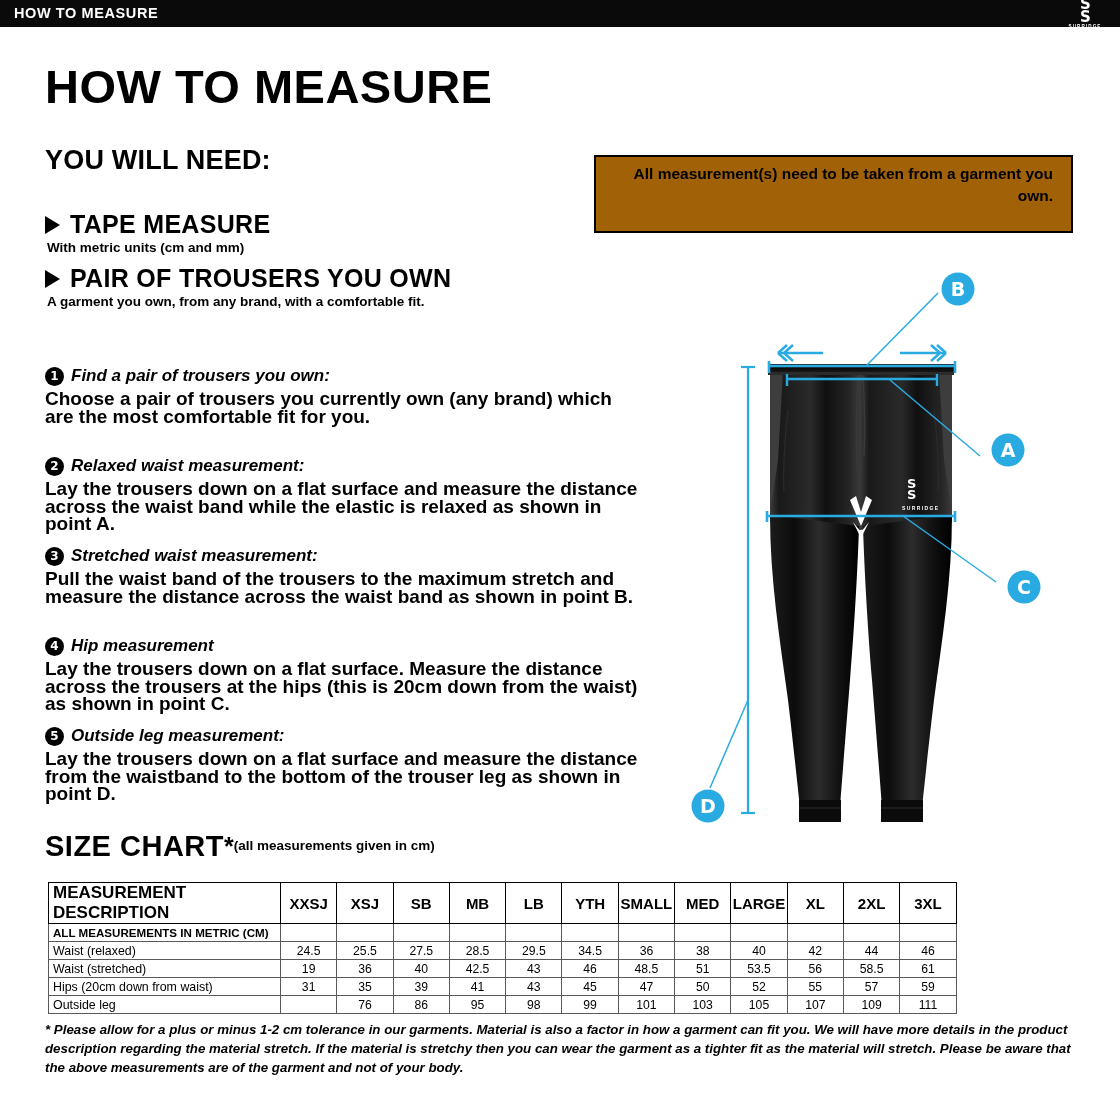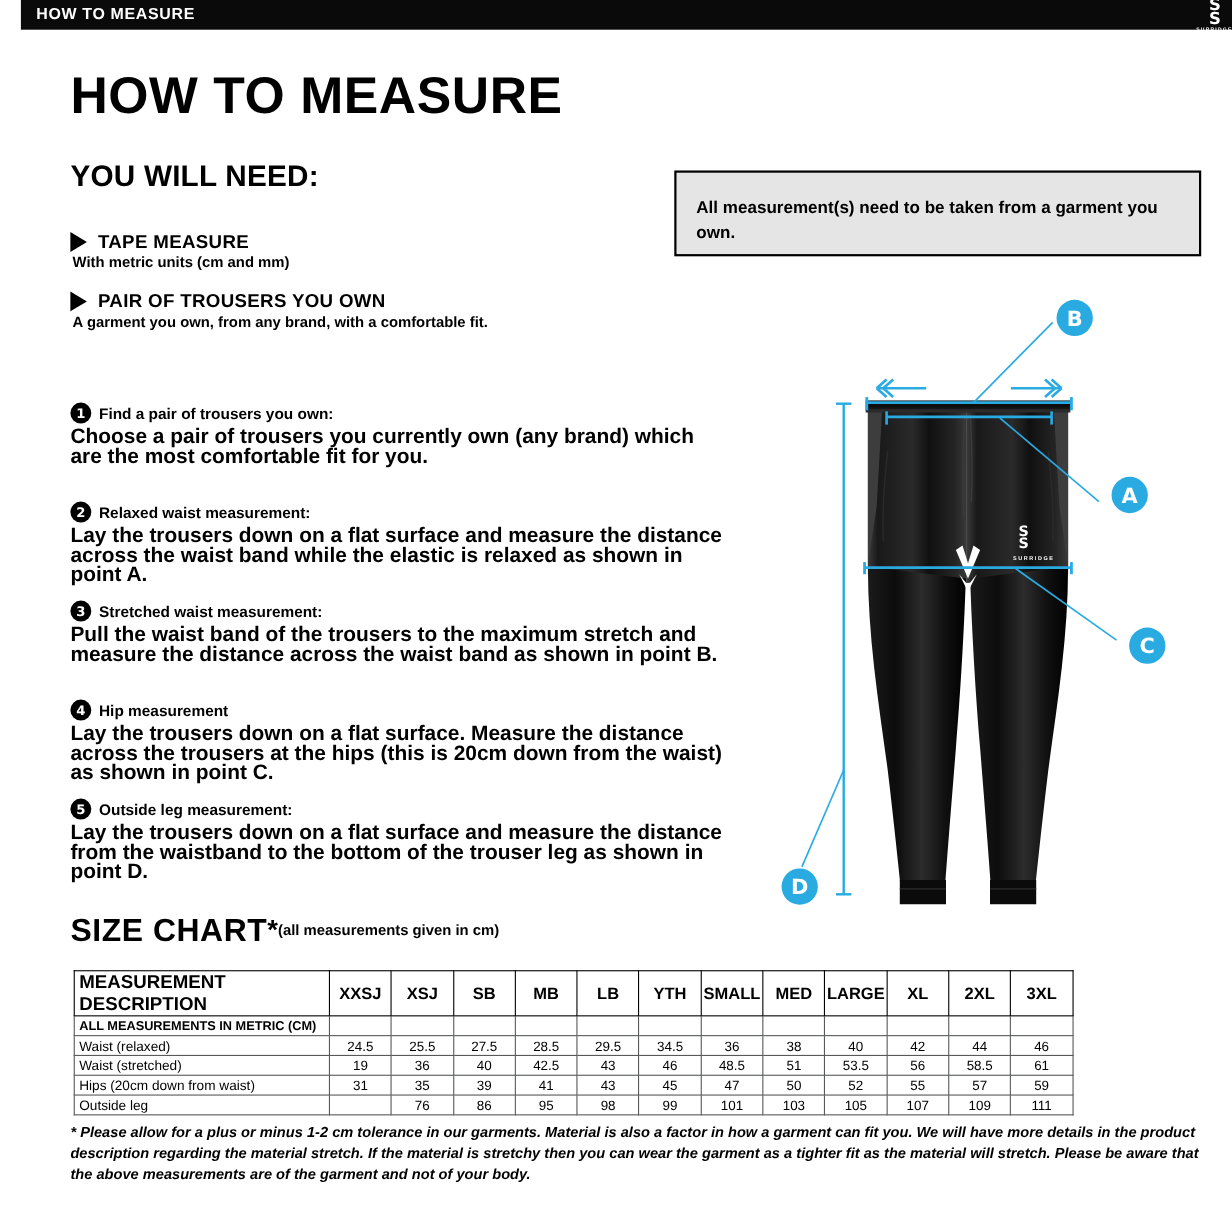--- a/index.html
+++ b/index.html
@@ -3,21 +3,21 @@
 <meta charset="utf-8">
 <style>
   * { box-sizing: border-box; margin: 0; padding: 0; }
   html, body {
     width: 1120px; height: 1120px;
     background: #ffffff;
     font-family: "Liberation Sans", sans-serif;
     color: #000;
     overflow: hidden;
   }
-  #page { position: relative; width: 905px; height: 1120px; margin-left: 19px; }
+  #page { position: relative; width: 905px; height: 1120px; }
 
   
   .topbar {
     position: absolute; left: 0; top: 0; width: 1120px; height: 27px;
     background: #0a0a0a;
   }
   .topbar-title {
     position: absolute; left: 14px; top: 5px;
     color: #fff; font-size: 14.5px; font-weight: bold;
     letter-spacing: 0.6px;
@@ -51,44 +51,45 @@
 
   
   .need { position: absolute; left: 45px; }
   .need-row { display: flex; align-items: center; gap: 10px; }
   .tri {
     width: 0; height: 0;
     border-left: 15px solid #000;
     border-top: 9px solid transparent;
     border-bottom: 9px solid transparent;
   }
-  .need-title { font-size: 17px; font-weight: bold; letter-spacing: 0.3px; text-align: right; }
+  .need-title { font-size: 25px; font-weight: bold; letter-spacing: 0.3px; text-align: right; }
   .need-sub { font-size: 13.5px; font-weight: bold; margin-top: 1px; margin-left: 2px; }
 
   
   .callout {
     position: absolute; left: 594px; top: 155px;
     width: 479px; height: 78px;
-    border: 2.5px solid #000; background: #e5e5e5;
-    padding: 22px 18px 0 18px;
+    border: 2.5px solid #000; background: #a16207;
+    padding: 6px 18px 0 18px;
+    text-align: right;
   }
   .callout-text { font-size: 15.5px; font-weight: bold; line-height: 22px; }
 
   
   .step { position: absolute; left: 45px; width: 600px; }
   .step-head { display: flex; align-items: center; gap: 7px; }
   .bullet {
     width: 19px; height: 19px; border-radius: 50%;
     background: #000; color: #fff;
     font-size: 12px; font-weight: bold;
     display: flex; align-items: center; justify-content: center;
     flex: 0 0 19px;
     font-family: "DejaVu Sans", sans-serif;
   }
-  .step-title { font-size: 14px; font-weight: bold; }
+  .step-title { font-size: 17px; font-weight: bold; font-style: italic; }
   .step-body { font-size: 19px; font-weight: bold; line-height: 17.5px; margin-top: 4px; }
 
   
   .sizechart-head {
     position: absolute; left: 45px; top: 830px;
     display: flex; align-items: center;
   }
   .sizechart-head .big { font-size: 29px; font-weight: bold; letter-spacing: 0.5px; }
   .sizechart-head .star { font-size: 25px; font-weight: bold; }
   .sizechart-head .small { font-size: 13.5px; font-weight: bold; padding-bottom: 2px; }

